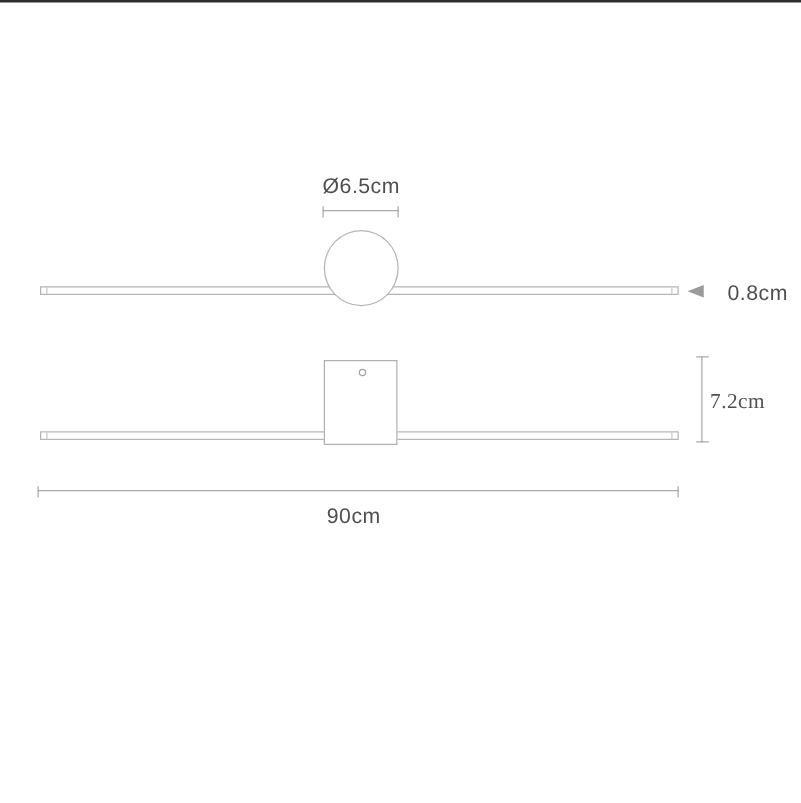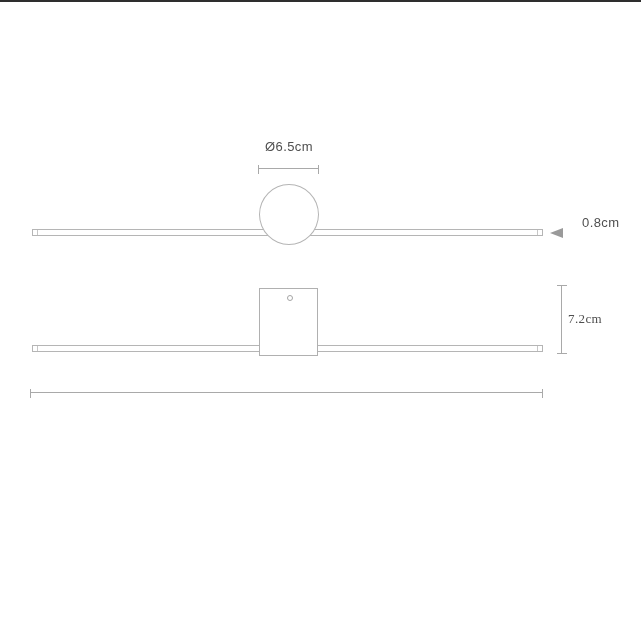--- a/index.html
+++ b/index.html
@@ -3,23 +3,23 @@
 <meta charset="utf-8">
 <style>
   html, body { margin:0; padding:0; background:#ffffff; }
   .canvas {
     position:relative; width:641px; height:642px; background:#ffffff;
     font-family:"Liberation Sans", sans-serif; color:#4f4f4f; overflow:hidden;
   }
   .top-border { position:absolute; top:0; left:0; width:641px; height:2px; background:#2e2e2e; }
 
   
-  .dim-label { position:absolute; font-size:13px; letter-spacing:0.4px; color:#4f4f4f; white-space:nowrap; }
+  .dim-label { position:absolute; font-size:17px; letter-spacing:0.4px; color:#4f4f4f; white-space:nowrap; }
   .lbl-diameter { left:238px; top:139px; width:102px; text-align:center; }
-  .lbl-thickness { left:582px; top:215px; }
+  .lbl-thickness { left:582px; top:225px; }
   .lbl-height { left:568px; top:311px;font-family:Liberation Serif, serif; }
   .lbl-width { left:232px; top:403px; width:102px; text-align:center; }
 
   
   .dim-line-h { position:absolute; height:0; border-top:1px solid #a9a9a9; }
   .dim-line-h::before, .dim-line-h::after {
     content:""; position:absolute; top:-4px; width:1px; height:9px; background:#a9a9a9;
   }
   .dim-line-h::before { left:0; }
   .dim-line-h::after { right:0; }
@@ -90,14 +90,15 @@
   <div>
     <div class="bar bar-bottom"></div>
     <div class="mount-square">
       <div class="screw-hole"></div>
     </div>
     <div class="dim-line-v line-height"></div>
     <div class="dim-label lbl-height">7.2cm</div>
   </div>
 
   <div class="dim-line-h line-width"></div>
+  <div class="dim-label lbl-width">90cm</div>
 
 </div>
 
 </body></html>

